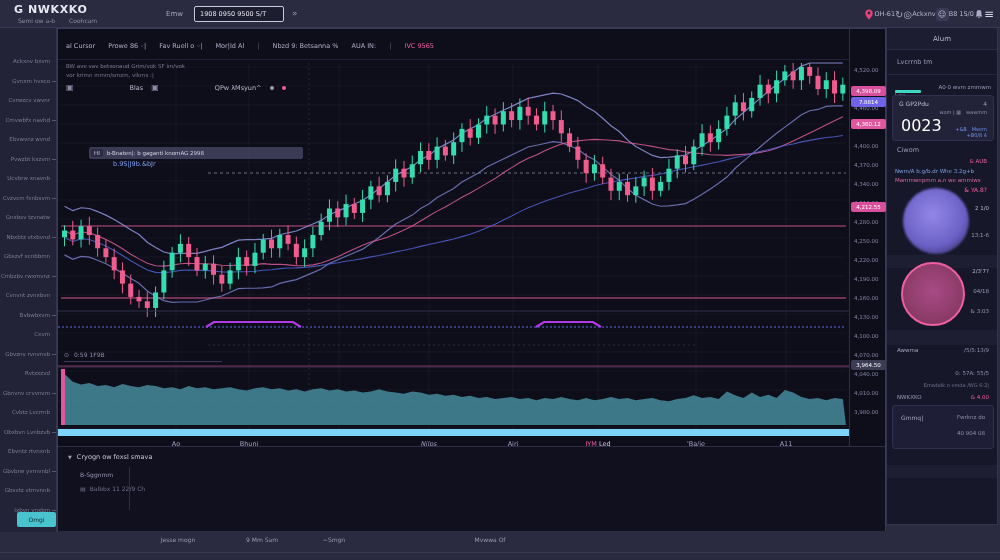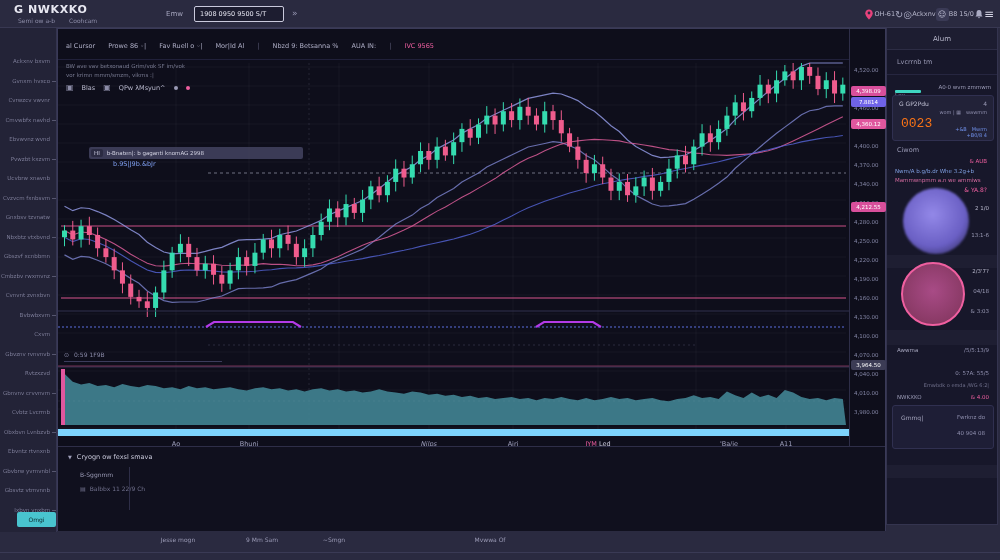--- a/index.html
+++ b/index.html
@@ -44,21 +44,21 @@
     align-items:center; gap:13px; }
   .ct-item { font-size:6.5px; color:#aeaec6; white-space:nowrap; }
   .ct-item.accent { color:#ef5fa0; }
   .ct-sep { font-size:7px; color:#55556f; }
   #ct-line { position:absolute; left:0; top:30px; width:791px; height:1px; background:#20203a; }
   .meta-line { position:absolute; left:8px; font-size:5.5px; color:rgba(160,162,190,.7);
     white-space:nowrap; }
   #legend { position:absolute; left:8px; top:54px; display:flex; align-items:center;
     gap:8px; z-index:5; }
   .lg-box { font-size:8px; color:#8d8da8; }
-  .lg-txt { font-size:6.5px; color:#b8b8cc; }
+  .lg-txt { font-size:6.5px; color:#b8b8cc;margin-left:48px; }
   .dot { width:4px; height:4px; border-radius:50%; display:inline-block; }
 
   #plot { position:absolute; left:0; top:32px; }
 
   #tooltip { position:absolute; left:31px; top:118px; width:214px; height:12px;
     background:rgba(72,72,102,.78); border-radius:2px; display:flex;
     align-items:center; z-index:6; }
   .tt-badge { background:#2b2b42; border-radius:2px; font-size:5.5px; color:#cacade;
     padding:1px 3px; margin:0 4px 0 2px; }
   .tt-line1 { font-size:5.5px; color:#d2d2e2; white-space:nowrap; }
@@ -106,21 +106,21 @@
   #sb-perf { position:absolute; left:8px; top:54px; width:96px; }
   #sb-perf .lbl { font-size:5.5px; color:#8d8da8; }
   #sb-perf .bar { position:absolute; left:0; top:8px; width:26px; height:3px;
     background:#3fd6c2; border-radius:1px; }
   #sb-perf .val { position:absolute; right:0; top:2px; font-size:5.5px; color:#9a9ab5; }
   .sb-panel { position:absolute; left:5px; width:102px; background:#222238;
     border:1px solid #303050; border-radius:3px; }
   #sb-panel1 { top:67px; height:46px; }
   .sbp-head { position:absolute; left:6px; top:4px; font-size:6px; color:#c0c0d4; }
   .sbp-count { position:absolute; right:6px; top:4px; font-size:6px; color:#9a9ab5; }
-  .sbp-big { position:absolute; left:8px; top:20px; font-size:13px; color:#f97316;font-family:Liberation Mono, monospace; }
+  .sbp-big { position:absolute; left:8px; top:20px; font-size:16px; color:#ffffff; }
   .sbp-rows { position:absolute; right:6px; top:13px; text-align:right;
     font-size:5px; color:#8f8fae; line-height:7px; }
   .sbp-note { position:absolute; right:6px; top:30px; text-align:right;
     font-size:5px; color:#6f8fe8; line-height:6px; }
   #sb-cap { position:absolute; left:10px; top:118px; font-size:6.5px; color:#9a9ab5; }
   .sb-line { position:absolute; font-size:5.5px; white-space:nowrap; }
   .gauge { position:absolute; border-radius:50%; }
   #gauge1 { left:16px; top:160px; width:66px; height:66px;
     background:radial-gradient(circle at 45% 40%, #9388e8, #6a5fc4 60%, rgba(60,52,120,.25));
     filter:blur(1px); }
@@ -503,21 +503,21 @@
       <div class="pa-tag" style="top: 173px; background: rgb(216, 79, 155);">4,212.55</div>
       <div class="pa-tag" style="top: 331px; background: rgb(60, 60, 85);">3,964.50</div>
     </div>
   <div id="time-axis">
       <div class="ta-label" style="left: 118px;">Ao</div>
       <div class="ta-label" style="left: 191px;">Bhuni</div>
       <div class="ta-label" style="left: 281px; margin-top: 47px;">Vrtsl</div>
       <div class="ta-label" style="left: 371px; font-style: italic;">Nilps</div>
       <div class="ta-label" style="left: 455px;">Airi</div>
       <div class="ta-label" style="left: 540px;"><span style="color: rgb(239, 95, 160);">IYM</span><span style="color: rgb(201, 201, 219);"> Led</span></div>
-      <div class="ta-label" style="left: 671px; text-decoration: underline;">'Ba/ie</div>
+      <div class="ta-label" style="left: 638px; text-decoration: underline;">'Ba/ie</div>
       <div class="ta-label" style="left: 728px;">A11</div>
     </div>
 
   <section id="bottom-section">
     <div id="bs-header">
       <span class="bs-caret">▼</span>
       <span>Cryogn ow fexsl smava</span>
     </div>
     <div id="bs-row1">B-Sggnmm</div>
     <div id="bs-row2">

